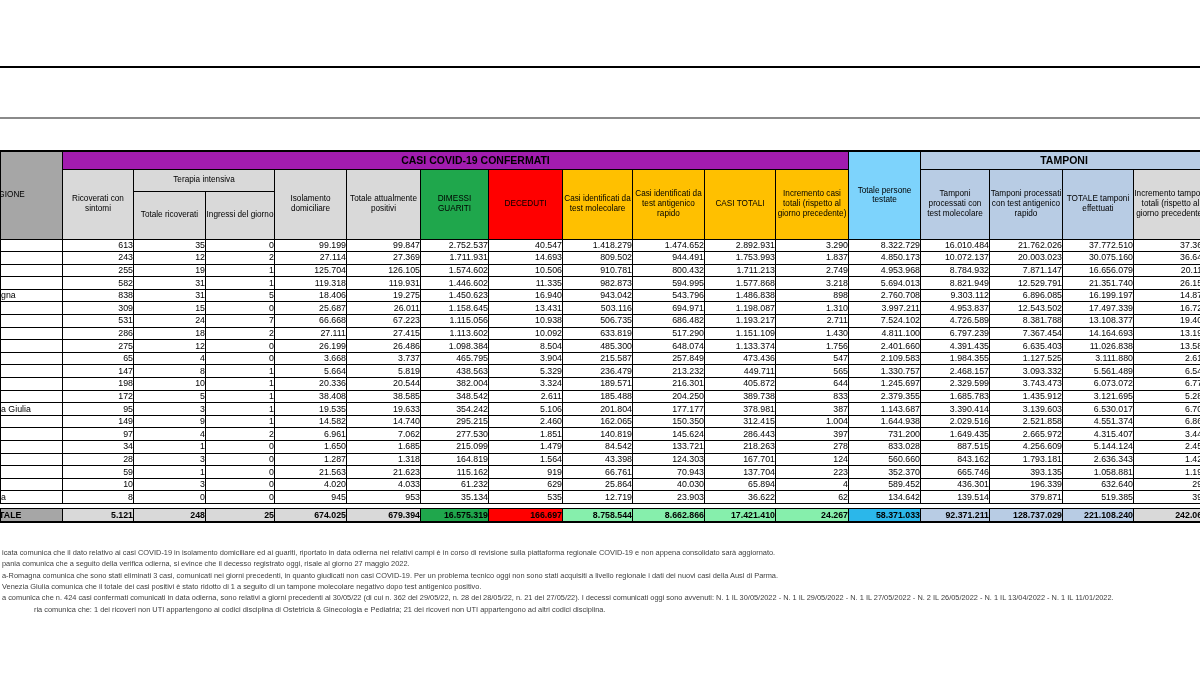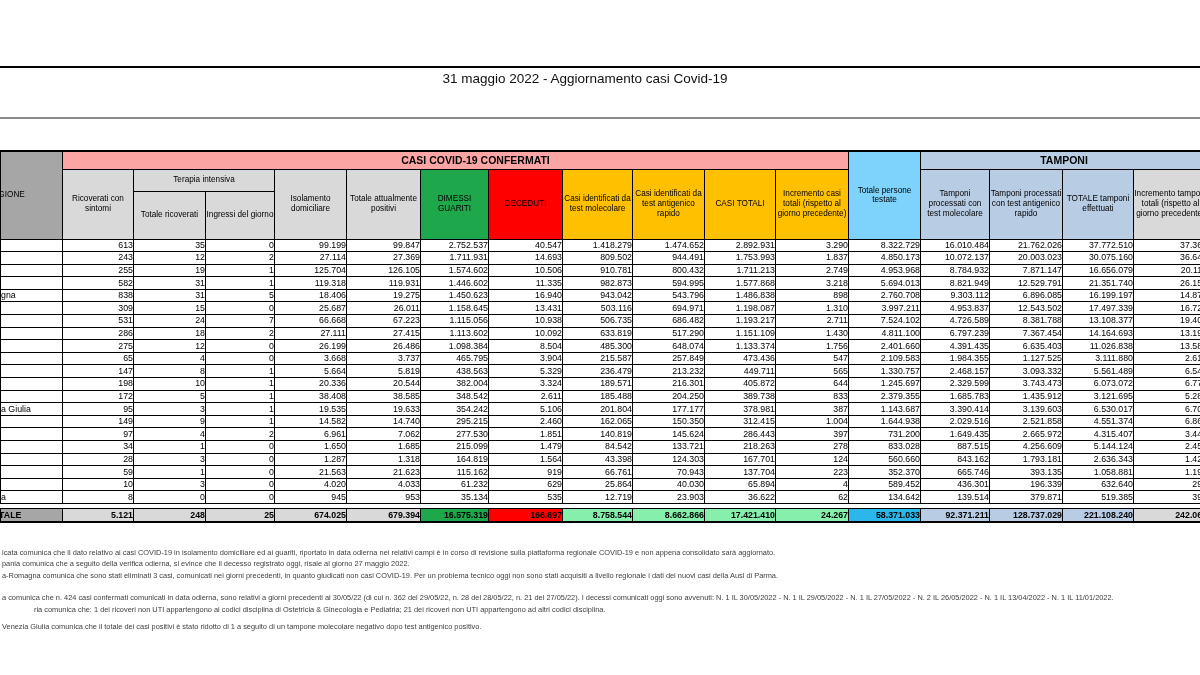--- a/index.html
+++ b/index.html
@@ -8,21 +8,21 @@
   .titlebox-top{position:absolute;left:0;top:66px;width:1200px;height:2px;background:#000;}
   .titlebox-bottom{position:absolute;left:0;top:117px;width:1200px;height:2px;background:#8a8a8a;}
   .title1{position:absolute;left:0;top:71px;width:1170px;text-align:center;font-size:13.5px;font-weight:500;color:#111;}
   .title2{position:absolute;left:0;top:97px;width:1170px;text-align:center;font-size:13.5px;font-weight:500;color:#111;}
 
   table.covid{position:absolute;left:0;top:150px;border-collapse:collapse;table-layout:fixed;width:1207px;}
   table.covid th,table.covid td{border:1px solid #000;padding:0;margin:0;overflow:hidden;}
   thead th{font-size:8.2px;font-weight:400;text-align:center;line-height:1.18;background:#d9d9d9;}
   tr.hA{height:18px;} tr.hB{height:22px;} tr.hC{height:48px;}
   th.banner{font-size:10.5px;font-weight:700;}
-  th.banner.grey{background:#fca5a5;padding-left:40px;}
+  th.banner.grey{background:#a21caf;padding-left:40px;}
   th.banner.blue{background:#b8cce4;}
   th.regione{background:#a6a6a6;text-align:left;border-top:2px solid #000;}
   th.green{background:#1fa74c;}
   th.red{background:#ff0000;}
   th.yellow{background:#ffc000;}
   th.blue{background:#b8cce4;}
   th.greyhdr{background:#d9d9d9;}
   th.cyan{background:#7dd3fc;border-left:2px solid #000;border-right:2px solid #000;}
   thead tr.hA th{border-top:2px solid #000;}
   .cut{display:inline-block;white-space:nowrap;margin-left:-14px;}
@@ -38,21 +38,20 @@
   td.bg-g{background:#d9d9d9;} td.bg-gr{background:#1fa74c;} td.bg-rd{background:#ff0000;}
   td.bg-y{background:#86efac;} td.bg-cy{background:#2bb7ea;} td.bg-bl{background:#b8cce4;}
   .footnotes{position:absolute;left:2px;top:548px;width:1400px;}
   .fnote{position:absolute;left:0;font-size:7.4px;color:#3d3d3d;white-space:nowrap;}
 </style>
 </head>
 <body>
 
 <div class="screen">
   <div class="titlebox-top"></div>
-  <div class="title1">31 maggio 2022 - Aggiornamento casi Covid-19</div>
   <div class="titlebox-bottom"></div>
 
   <table class="covid">
     <colgroup>
       <col style="width:62px">
         <col style="width:71px">
         <col style="width:72px">
         <col style="width:69px">
       <col style="width:72px">
         <col style="width:74px">
@@ -518,17 +517,17 @@
           <td class="num bg-bl">221.108.240</td>
           <td class="num bg-g">242.060</td>
         </tr>
       </tbody>
   </table>
 
   <div class="footnotes" id="footnotes">
       <div class="fnote" style="top: 0px;">icata comunica che il dato relativo ai casi COVID-19 in isolamento domiciliare ed ai guariti, riportato in data odierna nei relativi campi è in corso di revisione sulla piattaforma regionale COVID-19 e non appena consolidato sarà aggiornato.</div>
       <div class="fnote" style="top: 11.3px;">pania comunica che a seguito della verifica odierna, si evince che il decesso registrato oggi, risale al giorno 27 maggio 2022.</div>
       <div class="fnote" style="top: 22.6px;">a-Romagna  comunica che sono stati eliminati 3 casi, comunicati nei giorni precedenti, in quanto giudicati non casi COVID-19. Per un problema tecnico oggi non sono stati acquisiti a livello regionale i dati dei nuovi casi della Ausl di Parma.</div>
-      <div class="fnote" style="top: 33.9px; margin-top: 40px;">Venezia Giulia comunica che il totale dei casi positivi è stato ridotto di 1 a seguito di un tampone molecolare negativo dopo test antigenico positivo.</div>
+      <div class="fnote" style="top: 33.9px;">Venezia Giulia comunica che il totale dei casi positivi è stato ridotto di 1 a seguito di un tampone molecolare negativo dopo test antigenico positivo.</div>
       <div class="fnote" style="top: 45.2px;">a comunica che n. 424 casi confermati comunicati in data odierna, sono relativi a giorni precedenti al 30/05/22 (di cui n. 362 del 29/05/22, n. 28 del 28/05/22, n. 21 del 27/05/22). I decessi comunicati oggi sono avvenuti: N. 1 IL 30/05/2022 - N. 1 IL 29/05/2022 - N. 1 IL 27/05/2022 - N. 2 IL 26/05/2022 - N. 1 IL 13/04/2022 - N. 1 IL 11/01/2022.</div>
       <div class="fnote" style="top: 56.5px; margin-left: 32px;">ria comunica che: 1 dei ricoveri non UTI appartengono ai codici disciplina di Ostetricia &amp; Ginecologia e Pediatria; 21 dei ricoveri non UTI appartengono ad altri codici disciplina.</div>
     </div>
 </div>
 
 </body></html>

